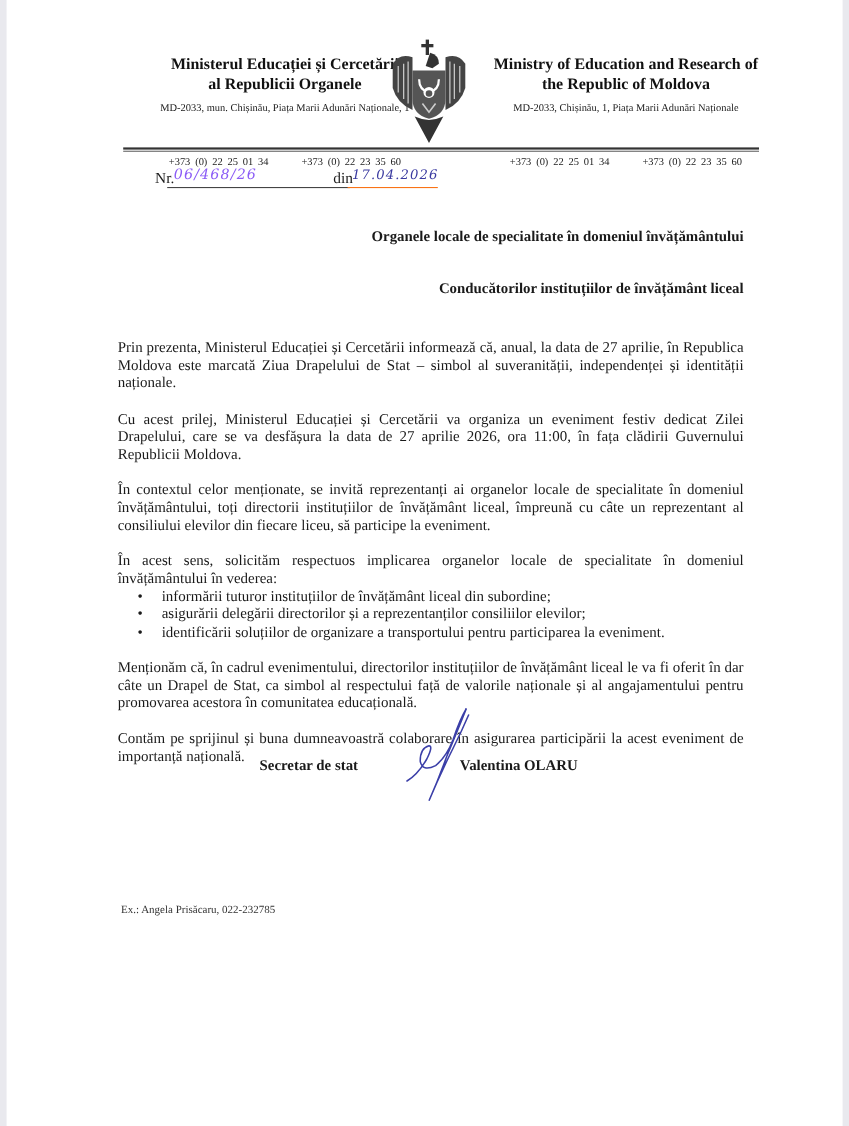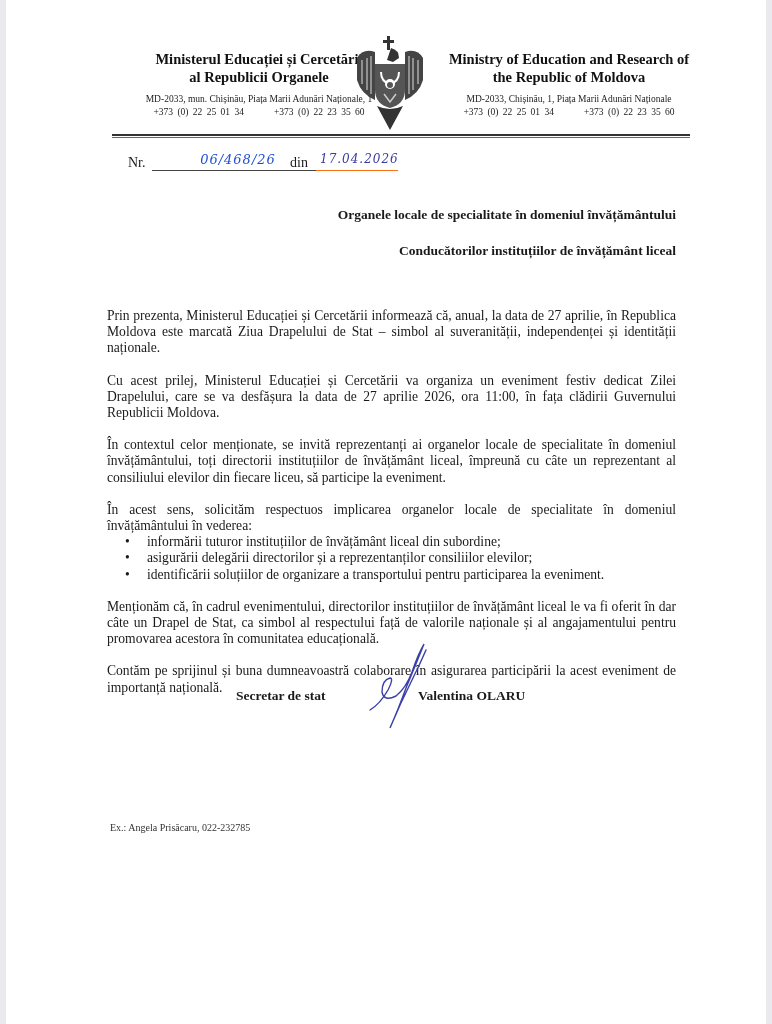--- a/index.html
+++ b/index.html
@@ -15,41 +15,41 @@
   }
   .hdr-left, .hdr-right {
     position: absolute; top: 50px; text-align: center;
   }
   .hdr-left { left: 108px; width: 290px; }
   .hdr-right { left: 418px; width: 290px; }
   .hdr-title {
     font-weight: bold; font-size: 14.5px; line-height: 18px; color: #111;
   }
   .hdr-addr { font-size: 9.5px; line-height: 13px; margin-top: 7px; color: #222; }
-  .hdr-phones { font-size: 9.5px; line-height: 13px; color: #222; word-spacing: 2px; }
+  .hdr-phones { font-size: 9.5px; line-height: 13px; color: #222; word-spacing: 2px; margin-top: 36px; }
   .hdr-phones span + span { margin-left: 30px; }
   .coat {
     position: absolute; left: 345px; top: 34px; width: 78px; height: 98px;
   }
   .rule1 {
     position: absolute; left: 106px; top: 134px; width: 578px; height: 2px; background: #333;
   }
   .rule2 {
     position: absolute; left: 106px; top: 137px; width: 578px; height: 1px; background: #666;
   }
   .nr-row {
     position: absolute; left: 122px; top: 152px; font-size: 14px; height: 22px;
   }
-  .nr-label, .din-label { position: absolute; top: 3px; white-space: nowrap; }
+  .nr-label, .din-label { position: absolute; top: 3px; white-space: nowrap; margin-left: 13px; }
   .nr-label { left: 0; }
   .nr-val {
     position: absolute; left: 24px; top: 0; width: 160px; height: 18px;
     border-bottom: 1px solid #444;
-    font-family: "DejaVu Serif", serif; font-style: italic; color: #1d4ed8;
-    font-size: 13px; letter-spacing: 1px; padding-left: 6px; text-align: center;
+    font-family: "DejaVu Serif", serif; font-style: italic; color: #8b5cf6;
+    font-size: 13px; letter-spacing: 1px; padding-left: 6px;
   }
   .din-label { left: 162px; }
   .din-val {
     position: absolute; left: 188px; top: 0; width: 78px; height: 18px;
     border-bottom: 1px solid #f97316;
     font-family: "DejaVu Serif", serif; font-style: italic; color: #3a3aa0;
     font-size: 12px; letter-spacing: 1px; padding-left: 4px;
   }
   .addressee {
     position: absolute; right: 90px; font-weight: bold; font-size: 13.5px; text-align: right; white-space: nowrap;
@@ -122,21 +122,21 @@
   <div class="rule2"></div>
 
   <div class="nr-row">
     <span class="nr-label">Nr.</span>
     <span class="nr-val">06/468/26</span>
     <span class="din-label">din</span>
     <span class="din-val">17.04.2026</span>
   </div>
 
   <div class="addressee" style="top:207px;">Organele locale de specialitate în domeniul învățământului</div>
-  <div class="addressee" style="top:243px;margin-left:35px;">Conducătorilor instituțiilor de învățământ liceal</div>
+  <div class="addressee" style="top:254px;margin-left:35px;">Conducătorilor instituțiilor de învățământ liceal</div>
 
   <div class="body">
     <p>Prin prezenta, Ministerul Educației și Cercetării informează că, anual, la data de 27 aprilie, în Republica Moldova este marcată Ziua Drapelului de Stat – simbol al suveranității, independenței și identității naționale.</p>
     <p>Cu acest prilej, Ministerul Educației și Cercetării va organiza un eveniment festiv dedicat Zilei Drapelului, care se va desfășura la data de 27 aprilie 2026, ora 11:00, în fața clădirii Guvernului Republicii Moldova.</p>
     <p>În contextul celor menționate, se invită reprezentanți ai organelor locale de specialitate în domeniul învățământului, toți directorii instituțiilor de învățământ liceal, împreună cu câte un reprezentant al consiliului elevilor din fiecare liceu, să participe la eveniment.</p>
     <p>În acest sens, solicităm respectuos implicarea organelor locale de specialitate în domeniul învățământului în vederea:</p>
     <ul>
       <li><span class="bullet">•</span><span>informării tuturor instituțiilor de învățământ liceal din subordine;</span></li>
       <li><span class="bullet">•</span><span>asigurării delegării directorilor și a reprezentanților consiliilor elevilor;</span></li>
       <li><span class="bullet">•</span><span>identificării soluțiilor de organizare a transportului pentru participarea la eveniment.</span></li>

